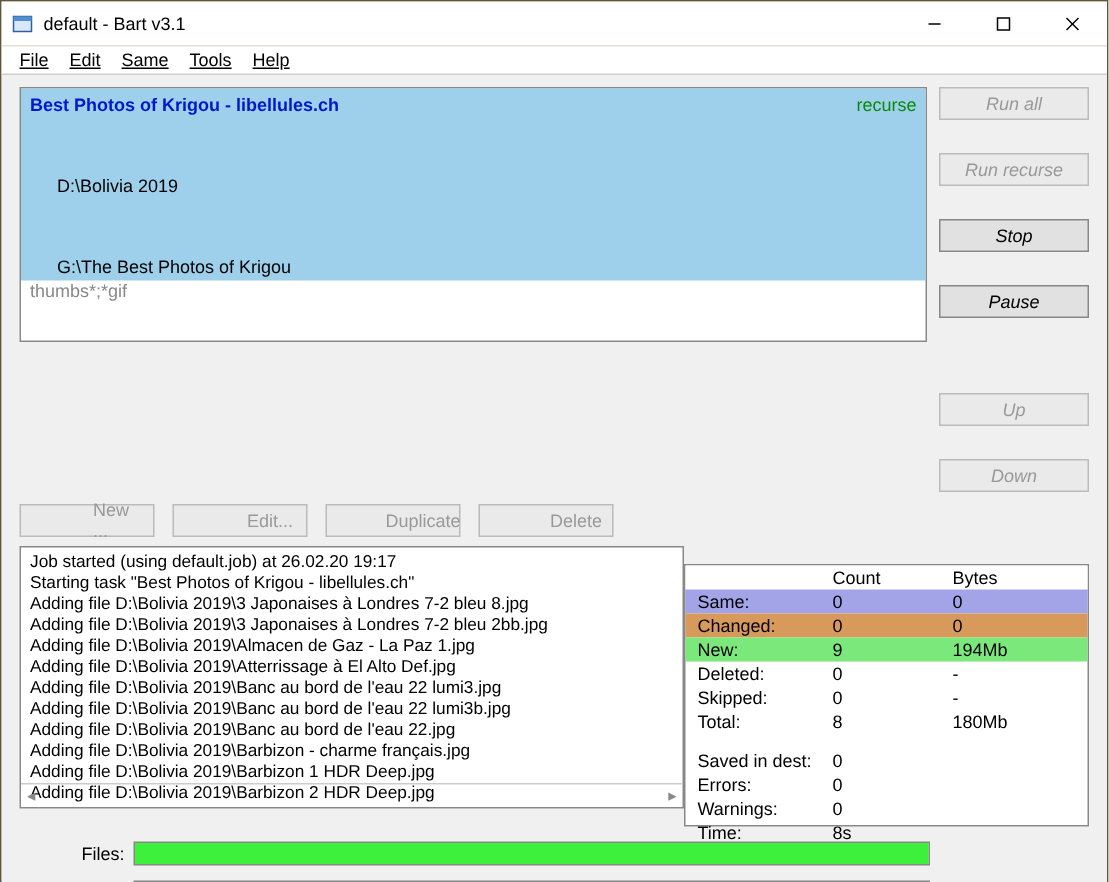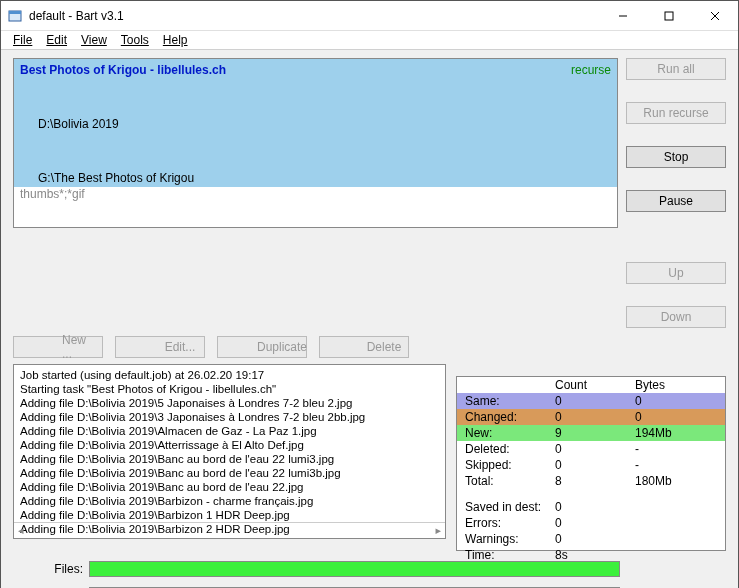--- a/index.html
+++ b/index.html
@@ -75,40 +75,41 @@
   }
   .task-title { color: #0018c8; font-weight: bold; }
   .task-recurse { float: right; color: #0a8a0a; font-weight: normal; }
   .task-path { padding-left: 18px; margin-top: 40px; }
   .task-filter { color: #888; padding: 0 6px; }
   .side-buttons {
     width: 100px;
     display: flex;
     flex-direction: column;
     gap: 22px;
+    font-style: italic;
   }
   .btn {
     height: 22px;
     border: 1px solid #888;
     background: #e1e1e1;
     font-size: 12px;
     display: flex;
     align-items: center;
     justify-content: center;
     cursor: default;
     padding: 0 8px;
   }
   .btn.disabled { color: #999; background: #eaeaea; border-color: #bbb; }
   .task-buttons {
     display: flex;
     gap: 12px;
     margin-top: 2px;
   }
   .task-buttons .btn { width: 90px; padding-left: 48px; }
-  .mid-row { display: flex; gap: 10px; }
+  .mid-row { display: flex; }
   .log-panel {
     flex: 1;
     border: 1px solid #888;
     background: #fff;
     height: 175px;
     overflow: hidden;
     position: relative;
   }
   .log-lines { padding: 3px 6px; line-height: 14px; font-size: 11.5px; }
   .log-scroll {
@@ -195,21 +196,21 @@
             <line x1="1" y1="1" x2="9" y2="9" stroke="#000"></line>
             <line x1="9" y1="1" x2="1" y2="9" stroke="#000"></line>
           </svg>
       </div>
     </div>
   </div>
 
   <div class="menubar">
     <div class="menu-item"><span class="ul">File</span></div>
     <div class="menu-item"><span class="ul">Edit</span></div>
-    <div class="menu-item"><span class="ul">View</span></div>
+    <div class="menu-item"><span class="ul">Same</span></div>
     <div class="menu-item"><span class="ul">Tools</span></div>
     <div class="menu-item"><span class="ul">Help</span></div>
   </div>
 
   <div class="content">
 
     <div class="top-row">
       <div class="task-panel">
         <div class="task-selected">
           <span class="task-recurse">recurse</span>
@@ -235,21 +236,21 @@
       <div class="btn disabled">Edit...</div>
       <div class="btn disabled">Duplicate</div>
       <div class="btn disabled">Delete</div>
     </div>
 
     <div class="mid-row">
       <div class="log-panel">
         <div class="log-lines" id="log-lines">
             <div>Job started (using default.job) at 26.02.20 19:17</div>
             <div>Starting task "Best Photos of Krigou - libellules.ch"</div>
-            <div>Adding file D:\Bolivia 2019\5 Japonaises à Londres 7-2 bleu 2.jpg</div>
+            <div>Adding file D:\Bolivia 2019\3 Japonaises à Londres 7-2 bleu 8.jpg</div>
             <div>Adding file D:\Bolivia 2019\3 Japonaises à Londres 7-2 bleu 2bb.jpg</div>
             <div>Adding file D:\Bolivia 2019\Almacen de Gaz - La Paz 1.jpg</div>
             <div>Adding file D:\Bolivia 2019\Atterrissage à El Alto Def.jpg</div>
             <div>Adding file D:\Bolivia 2019\Banc au bord de l'eau 22 lumi3.jpg</div>
             <div>Adding file D:\Bolivia 2019\Banc au bord de l'eau 22 lumi3b.jpg</div>
             <div>Adding file D:\Bolivia 2019\Banc au bord de l'eau 22.jpg</div>
             <div>Adding file D:\Bolivia 2019\Barbizon - charme français.jpg</div>
             <div>Adding file D:\Bolivia 2019\Barbizon 1 HDR Deep.jpg</div>
             <div>Adding file D:\Bolivia 2019\Barbizon 2 HDR Deep.jpg</div>
           </div>

